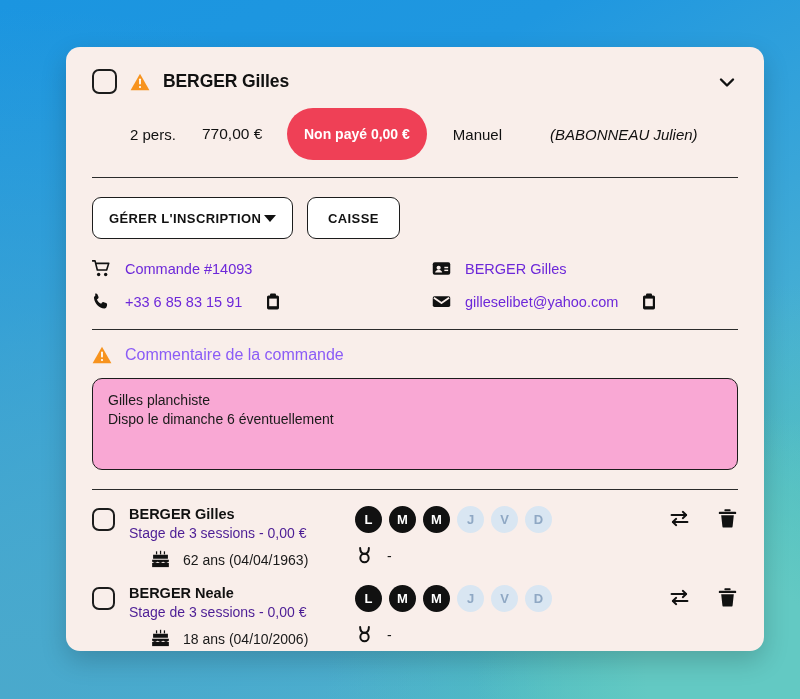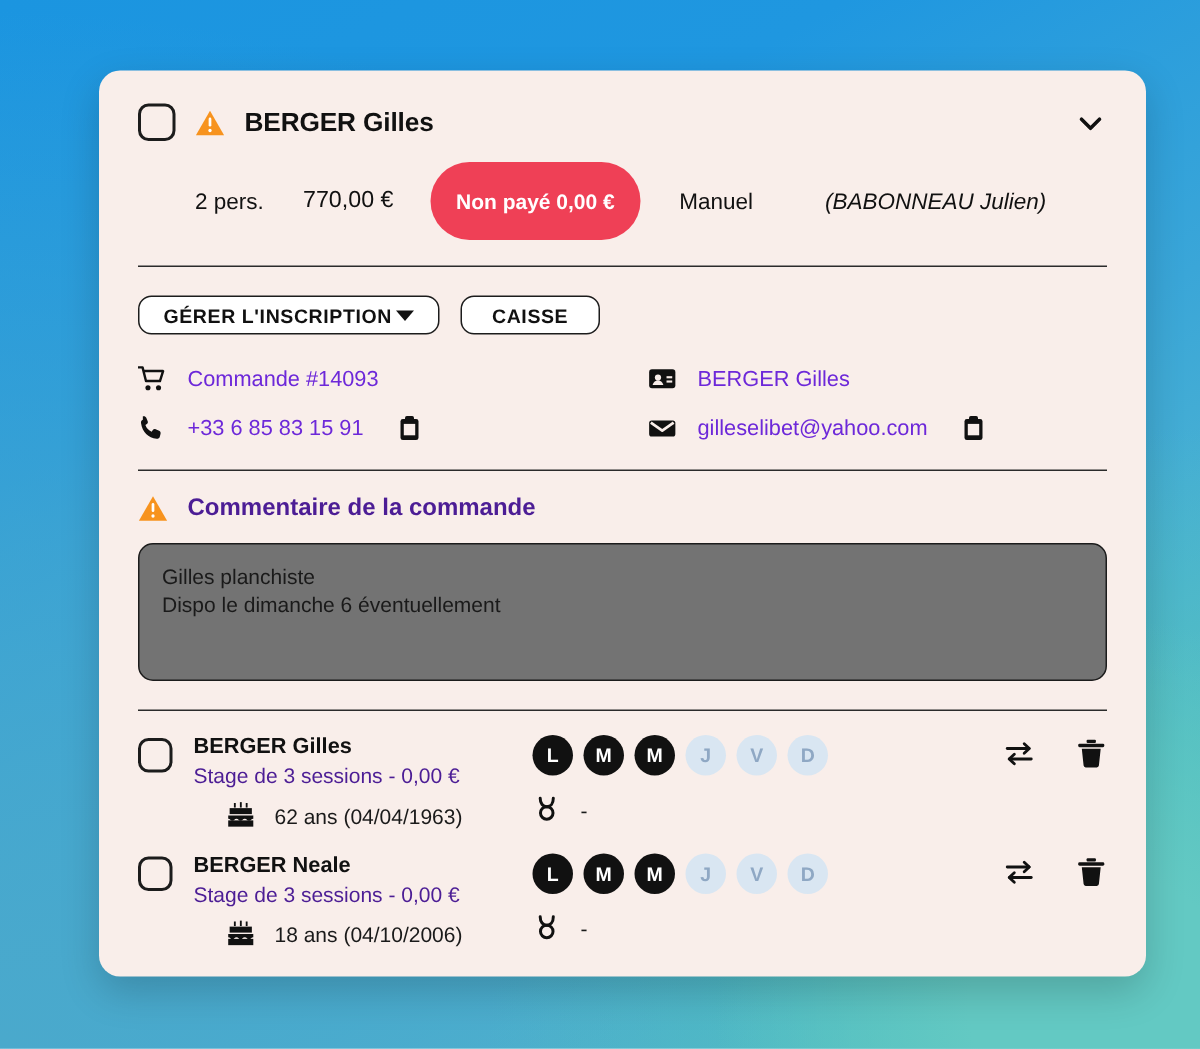--- a/index.html
+++ b/index.html
@@ -73,21 +73,21 @@
 
   
   .actions { display: flex; gap: 14px; padding: 19px 26px 0 26px; }
   .btn-outline {
     background: #fff;
     border: 1.5px solid #1c1c1c;
     border-radius: 9px;
     font-size: 13px; font-weight: bold;
     letter-spacing: 0.4px;
     color: #111;
-    height: 26px;
+    height: 42px;
     display: flex; align-items: center;
     cursor: pointer;
     font-family: "Liberation Sans", sans-serif;
   }
   .btn-manage { width: 201px; justify-content: space-between; padding: 0 16px; }
   .btn-caisse { padding: 4px 20px; }
   .caret { width: 0; height: 0; border-left: 6px solid transparent; border-right: 6px solid transparent; border-top: 7px solid #111; }
 
   
   .info {
@@ -99,24 +99,24 @@
   }
   .info-cell { display: flex; align-items: center; gap: 14px; }
   .ic { width: 19px; height: 19px; flex: none; display: block; }
   .copy-ic { width: 14px; height: 17px; margin-left: 10px; cursor: pointer; flex: none; }
 
   
   .comment-head {
     display: flex; align-items: center; gap: 13px;
     padding: 0 26px; margin-top: 16px;
   }
-  .comment-title { font-size: 16px; font-weight: bold; color: #4c1d95; }
+  .comment-title { font-size: 16px; font-weight: normal; color: #8b5cf6; }
   .comment-box {
     margin: 14px 26px 0 26px;
-    background: #737373;
+    background: #f9a8d4;
     border: 1.5px solid #1c1c1c;
     border-radius: 10px;
     height: 92px;
     padding: 12px 15px;
     font-size: 14px; line-height: 1.35; color: #1a1a1a;
     white-space: pre-line;
     overflow: hidden;
     cursor: text;
   }
 

